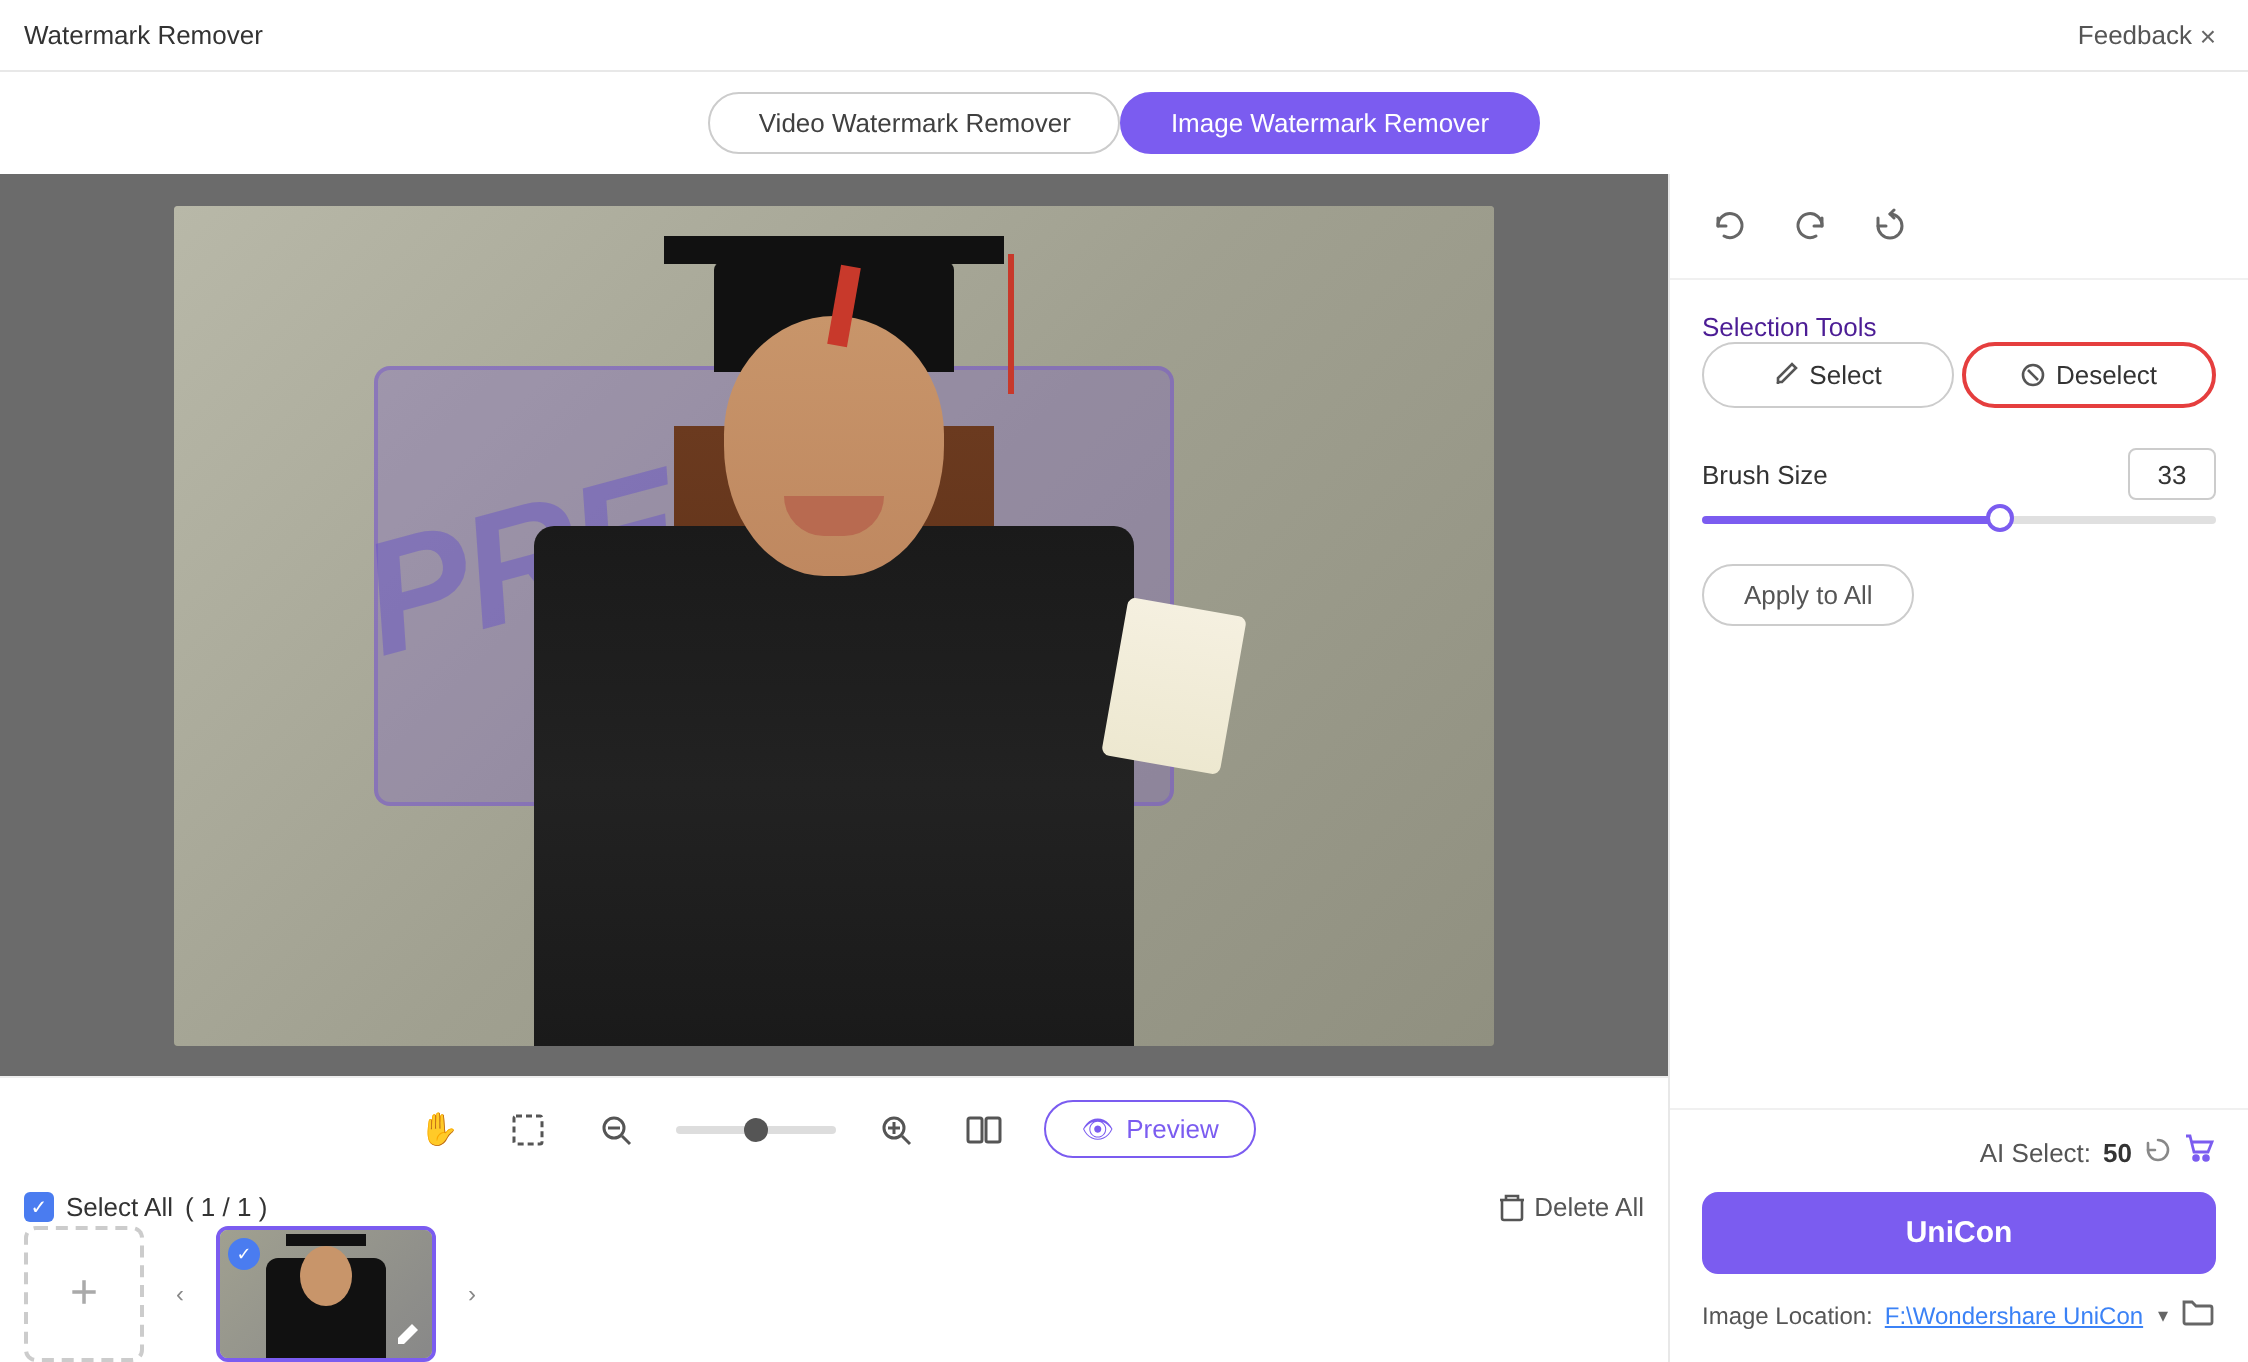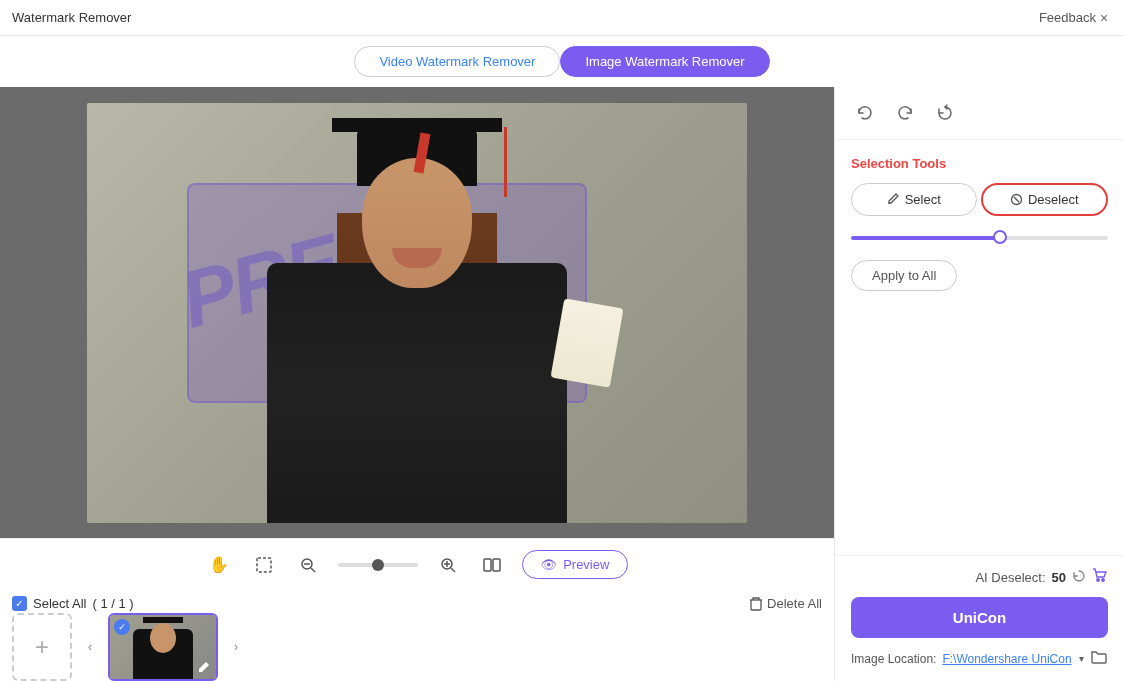--- a/index.html
+++ b/index.html
@@ -73,21 +73,21 @@
       color: #666;
       border: 1px solid transparent;
     }
     .tab.active {
       background: #7b5cf0;
       color: #fff;
       border-color: #7b5cf0;
     }
     .tab.inactive {
       border: 1px solid #ccc;
-      color: #3b82f6;
+      color: #404040;
       background: #fff;
     }
 
     
     .main-content {
       display: flex;
       flex: 1;
       overflow: hidden;
     }
 
@@ -453,23 +453,22 @@
     }
 
     .panel-body {
       flex: 1;
       padding: 16px;
       overflow-y: auto;
     }
 
     .section-title {
       font-size: 13px;
-      font-weight: 700;
-      color: #ef4444;
-      margin-bottom: 12px;
+      font-weight: 400;
+      color: #4c1d95;
     }
 
     .tool-buttons {
       display: flex;
       gap: 4px;
       margin-bottom: 20px;
     }
     .tool-btn {
       flex: 1;
       padding: 7px 0;
@@ -781,31 +780,35 @@
         </button>
         <button class="tool-btn deselect-active">
           <svg width="13" height="13" viewBox="0 0 13 13" fill="none" stroke="#555" stroke-width="1.3">
             <circle cx="6.5" cy="6.5" r="5"></circle>
               <line x1="4" y1="4" x2="9" y2="9"></line>
           </svg>
           <span>Deselect</span>
         </button>
       </div>
 
+      <div class="brush-row">
+        <span class="brush-label">Brush Size</span>
+        <div class="brush-value">33</div>
+      </div>
 
       <div class="brush-slider-track">
         <div class="brush-slider-thumb"></div>
       </div>
 
       <button class="apply-all-btn">Apply to All</button>
     </div>
 
     <div class="panel-footer">
       <div class="ai-credits-row">
-        <span>AI Deselect:</span>
+        <span>AI Select:</span>
         <span class="credits-count">50</span>
         <span class="refresh-icon">
           <svg width="14" height="14" viewBox="0 0 14 14" fill="none" stroke="#888" stroke-width="1.3">
             <path d="M7,2 A5,5 0 1,1 2,7" stroke-linecap="round"></path>
             <polyline points="2,3.5 2,7 5.5,7" stroke-linecap="round" stroke-linejoin="round"></polyline>
           </svg>
         </span>
         <span class="cart-icon">
           <svg width="16" height="16" viewBox="0 0 16 16" fill="none" stroke="#7b5cf0" stroke-width="1.4">
             <path d="M1,1 L3,1 L5,9 L12,9 L14,4 L4,4"></path>

